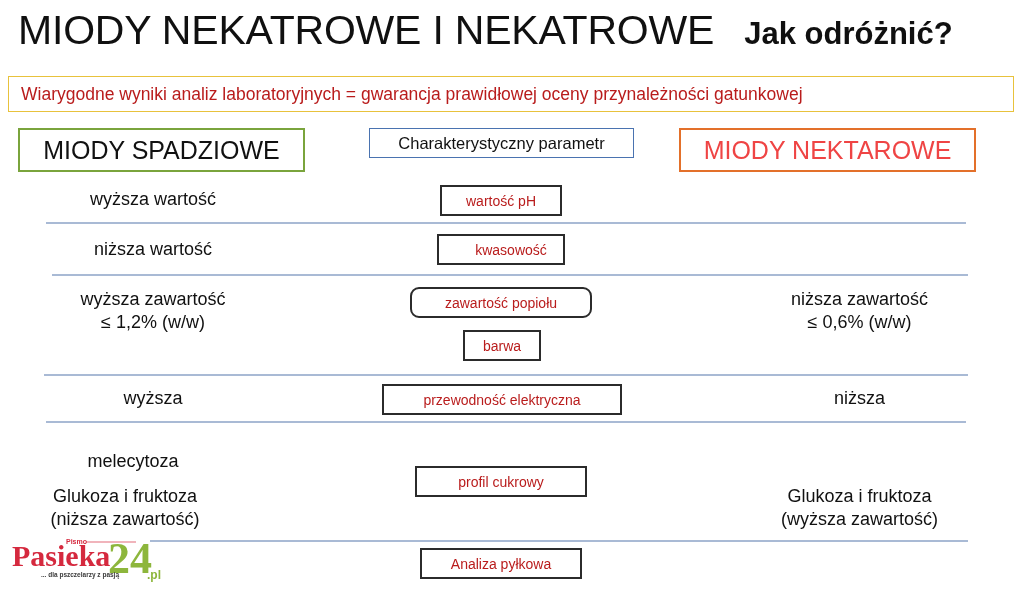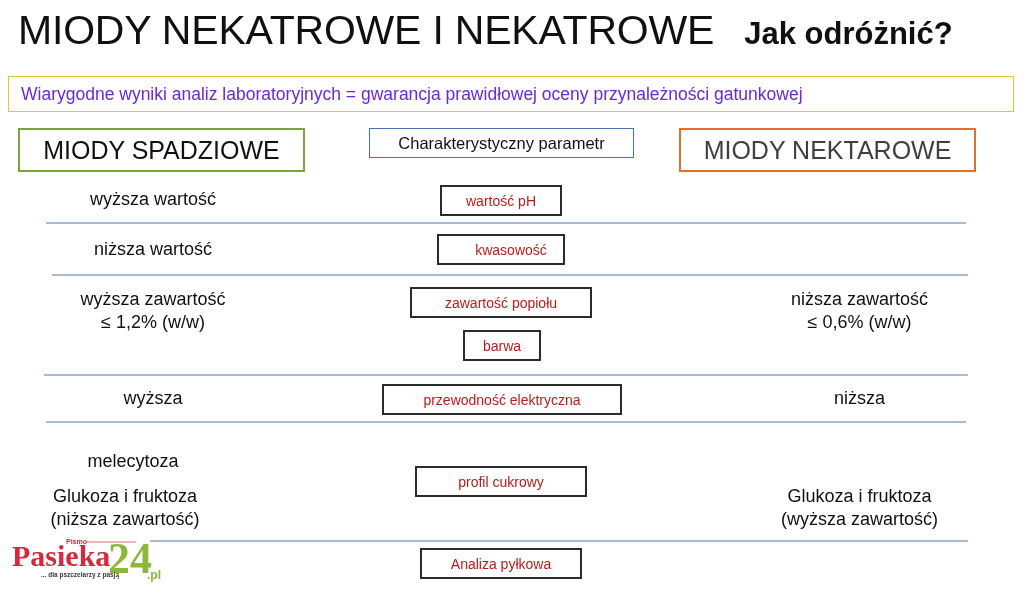--- a/index.html
+++ b/index.html
@@ -61,21 +61,21 @@
     box-sizing: border-box;
     border: 1.5px solid #e8c23c;
     background: #ffffff;
     display: flex;
     align-items: center;
   }
   .banner-text {
     margin-left: 12px;
     font-size: 17.5px;
     line-height: 20px;
-    color: #6d28d9;
+    color: #b91c1c;
     white-space: nowrap;
   }
 
   
   .hdr-box {
     position: absolute;
     box-sizing: border-box;
     background: #ffffff;
     display: flex;
     align-items: center;
@@ -109,21 +109,21 @@
   .hdr-right {
     left: 679px;
     top: 128px;
     width: 297px;
     height: 44px;
     border: 2px solid #e3702a;
   }
   .hdr-right span {
     font-size: 25px;
     line-height: 28px;
-    color: #404040;
+    color: #ef4444;
   }
 
   
   .chip {
     position: absolute;
     box-sizing: border-box;
     border: 2px solid #2b2b2b;
     background: #ffffff;
     display: flex;
     align-items: center;
@@ -191,21 +191,21 @@
   <div class="rule" style="left: 46px; top: 222px; width: 920px; background: rgb(169, 186, 213);"></div>
 
   <div class="side" style="left:18px; top:238px; width:270px;">niższa wartość</div>
   <div class="chip" style="left: 437px; top: 234px; width: 128px; height: 31px; border-color: rgb(43, 43, 43); padding-left: 20px;">kwasowość</div>
   <div class="rule" style="left: 52px; top: 274px; width: 916px; background: rgb(169, 186, 213);"></div>
 
   <div class="side" style="left:18px; top:288px; width:270px;">wyższa zawartość
 ≤ 1,2% (w/w)</div>
   <div class="side" style="left:722px; top:288px; width:275px;">niższa zawartość
 ≤ 0,6% (w/w)</div>
-  <div class="chip" style="left: 410px; top: 287px; width: 182px; height: 31px; border-color: rgb(43, 43, 43);">zawartość popiołu</div>
+  <div class="chip" style="left: 410px; top: 287px; width: 182px; height: 31px; border-color: rgb(43, 43, 43); border-radius: 9px;">zawartość popiołu</div>
   <div class="chip" style="left: 463px; top: 330px; width: 78px; height: 31px; border-color: rgb(43, 43, 43);">barwa</div>
   <div class="rule" style="left: 44px; top: 374px; width: 924px; background: rgb(169, 186, 213);"></div>
 
   <div class="side" style="left:722px; top:387px; width:275px;">niższa</div>
   <div class="side" style="left:18px; top:387px; width:270px;">wyższa</div>
   <div class="chip" style="left: 382px; top: 384px; width: 240px; height: 31px; border-color: rgb(43, 43, 43);">przewodność elektryczna</div>
   <div class="rule" style="left: 46px; top: 421px; width: 920px; background: rgb(169, 186, 213);"></div>
 
   <div class="side" style="left:18px; top:450px; width:230px;">melecytoza</div>
   <div class="side" style="left:10px; top:485px; width:230px;">Glukoza i fruktoza

